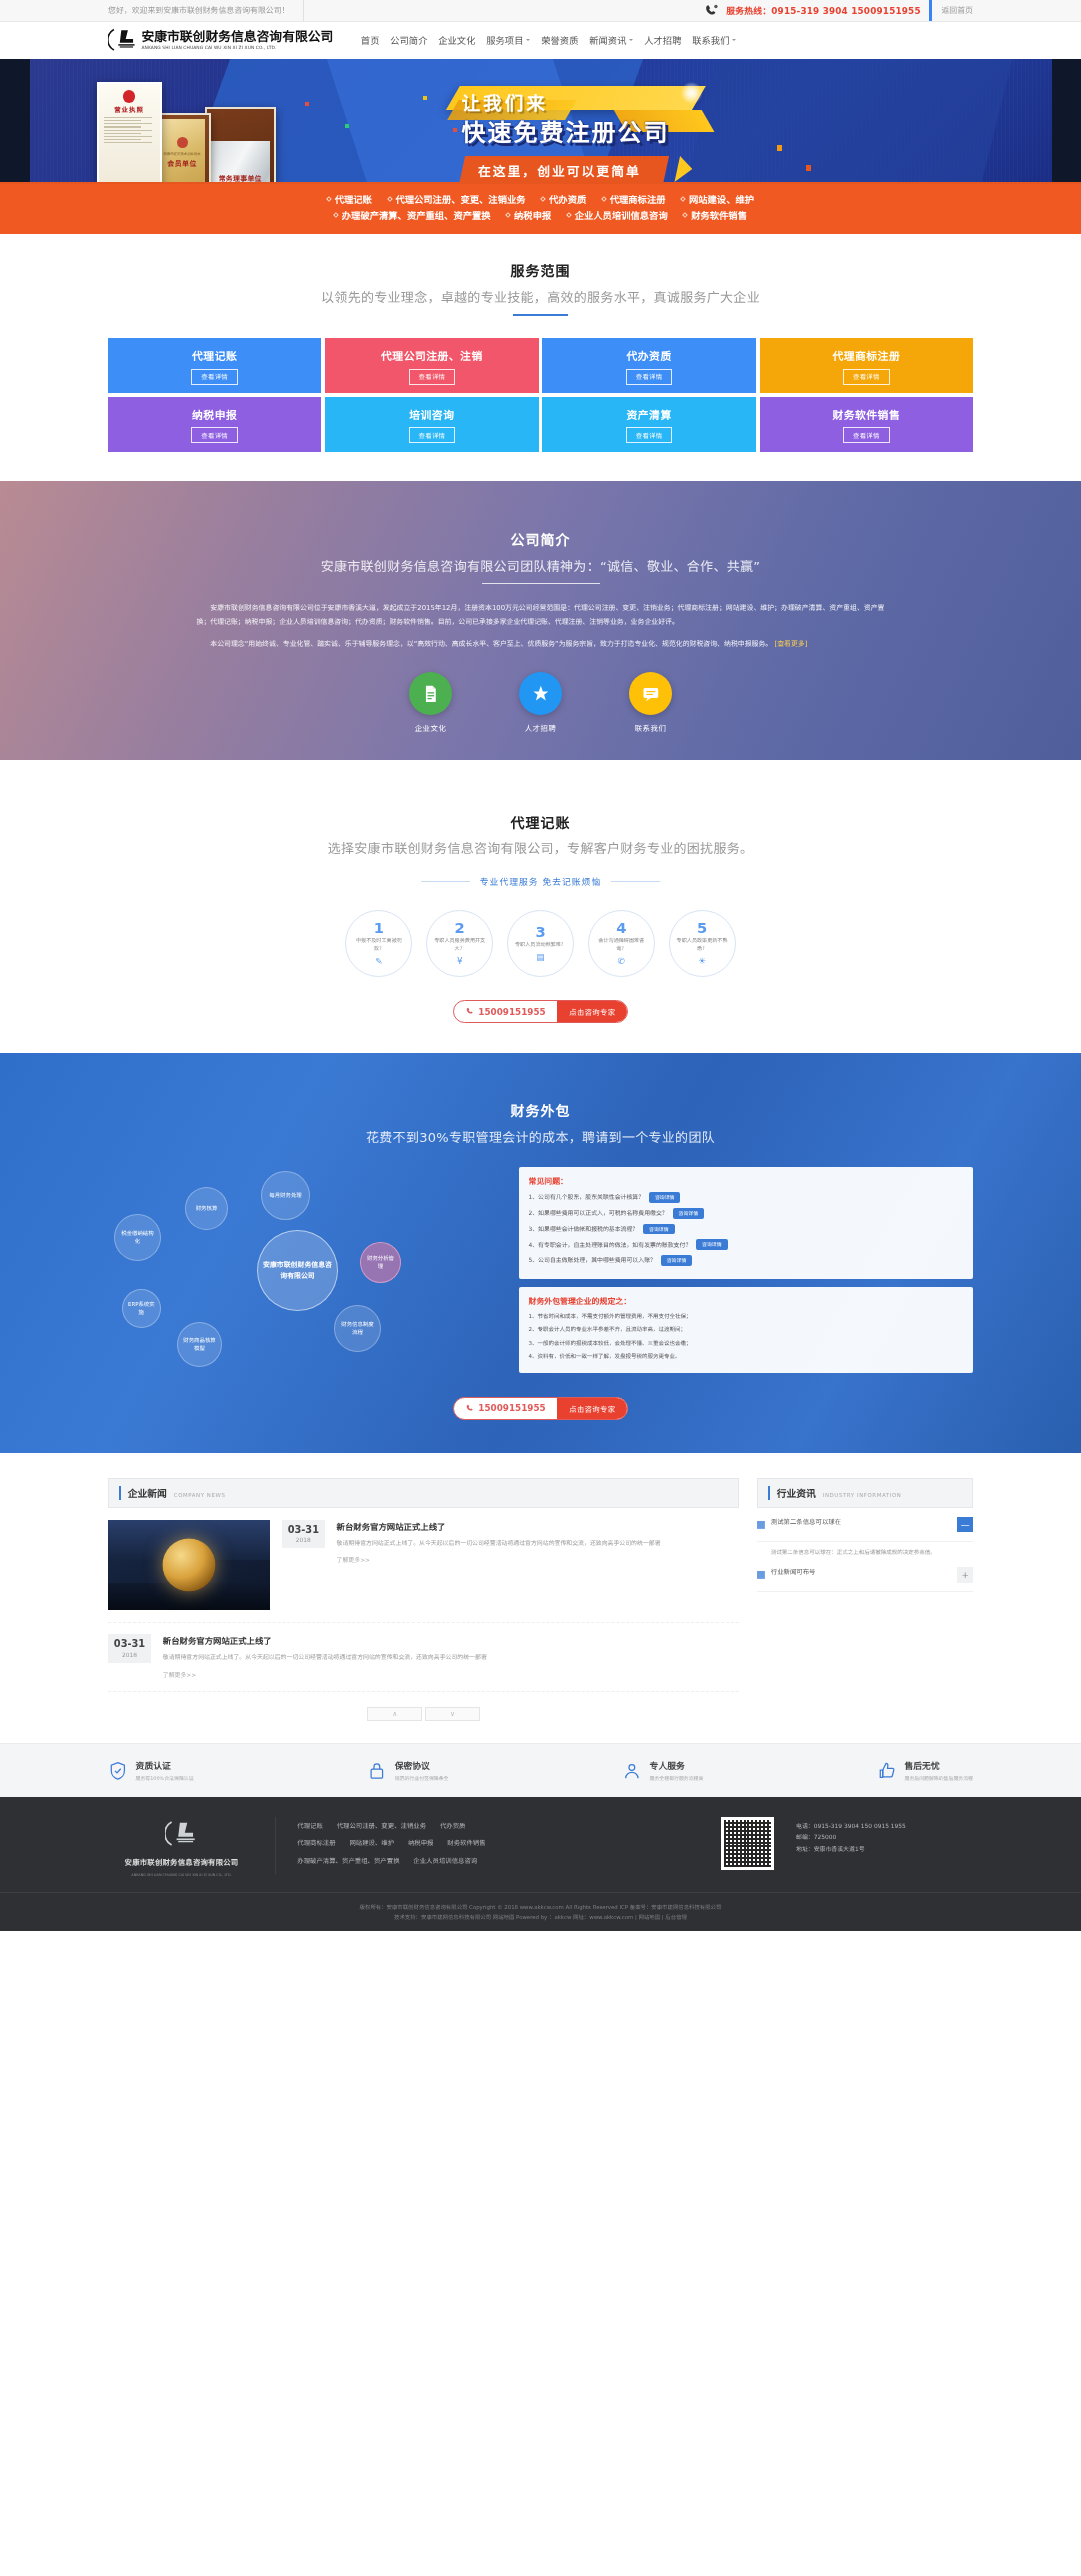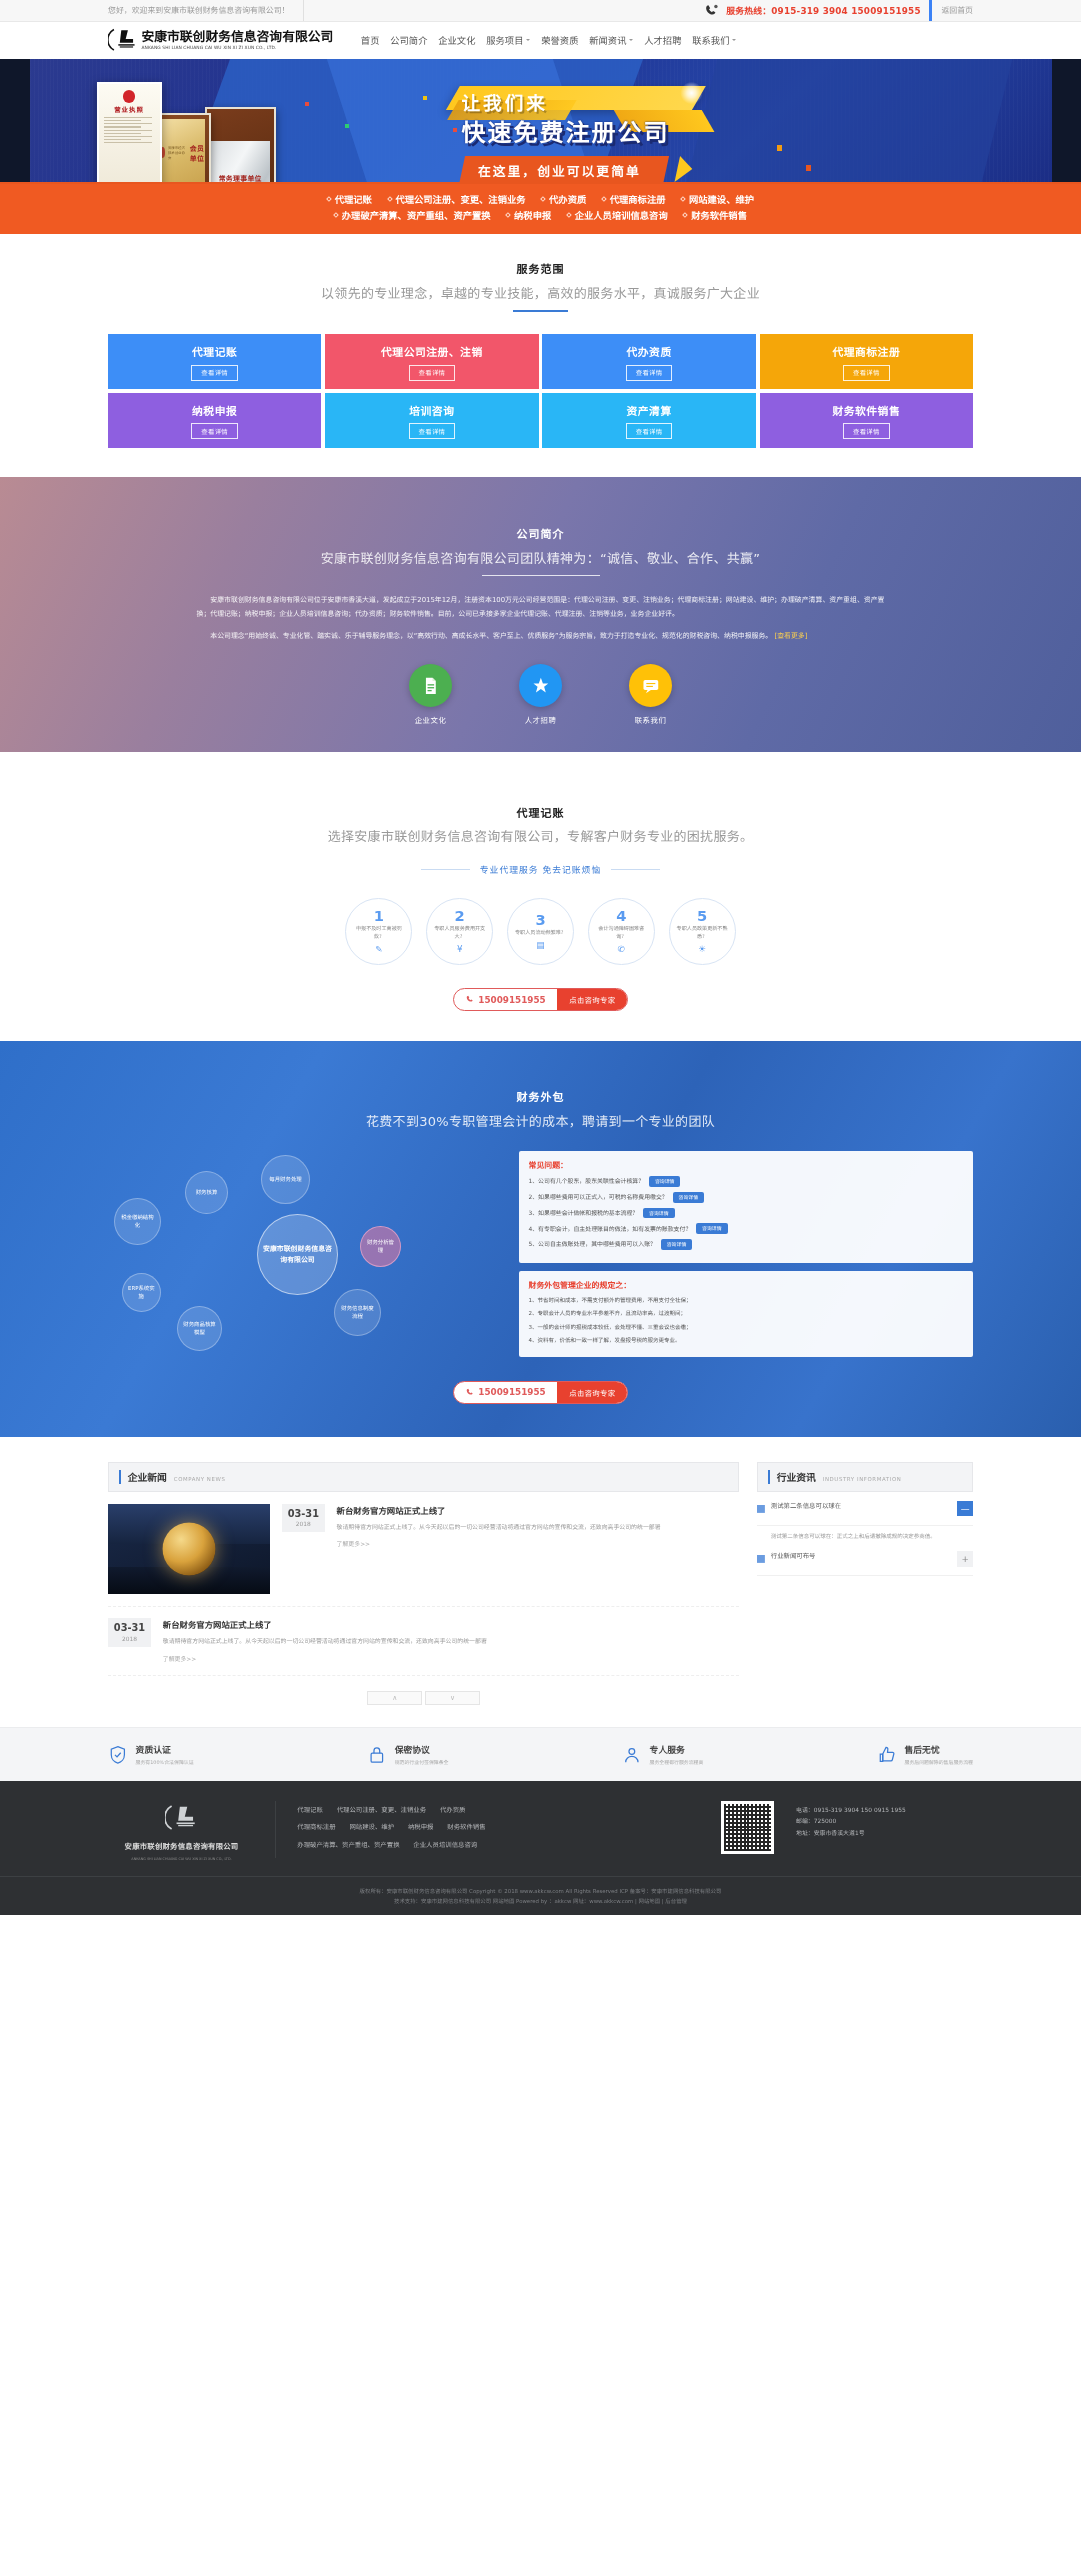--- a/index.html
+++ b/index.html
@@ -127,21 +127,21 @@
   .cert-license .cl-line.s{width:60%;}
   .cert-license .cl-line.m{width:78%;}
   .cert-plaque{
     width:57px;height:79px;margin-left:-7.9px;
     background:linear-gradient(160deg,#8a4a22,#6b3516);
     border:2px solid #e9e3d4;box-shadow:0 2.9px 8.8px rgba(0,0,0,.45);
     padding:3.9px;z-index:2;position:relative;
   }
   .cert-plaque .inner{
     width:100%;height:100%;background:linear-gradient(155deg,#f3dfa5,#d8b866 55%,#c9a24e);
-    display:flex;flex-direction:row;align-items:center;justify-content:center;gap:2.9px;
+    display:flex;flex-direction:column;align-items:center;justify-content:center;gap:2.9px;
   }
   .cert-plaque .p-logo{width:10.8px;height:10.8px;border-radius:50%;background:#c0392b;opacity:.9;}
   .cert-plaque .p-title{font-size:6.9px;font-weight:bold;color:#a3241e;letter-spacing:0.5px;}
   .cert-plaque .p-sub{font-size:3.4px;color:#7a5a22;}
   .cert-plaque2{
     width:71px;height:85px;margin-left:-5.9px;
     background:linear-gradient(160deg,#7a3c1c,#5c2d11);
     border:2px solid #e9e3d4;box-shadow:0 2.9px 8.8px rgba(0,0,0,.45);padding:3.9px;z-index:1;
   }
   .cert-plaque2 .inner{
@@ -186,21 +186,21 @@
   }
   .ss-item{
     font-size:9.3px;font-weight:bold;color:#fff;white-space:nowrap;
     display:flex;align-items:center;gap:3.9px;cursor:pointer;
   }
   .ss-dia{
     width:3.9px;height:3.9px;border:1px solid #ffd9c9;transform:rotate(45deg);display:inline-block;flex:none;
   }
   
   .sec-head{text-align:center;padding:25.6px 0 0;}
-  .sec-title{font-size:11px;font-weight:bold;color:#222;letter-spacing:1px;}
+  .sec-title{font-size:14px;font-weight:bold;color:#222;letter-spacing:1px;}
   .sec-title.light{color:#fff;}
   .sec-sub{font-size:13px;color:#999;margin-top:6.9px;letter-spacing:0.3px;}
   .sec-sub.light{color:rgba(255,255,255,.85);}
   .sec-rule{width:55px;height:2px;background:#3a7bd5;margin:8.8px auto 0;}
   .sec-rule.light{background:rgba(255,255,255,.8);width:118px;height:1px;}
   
   .cards-wrap{width:865px;margin:21.6px auto 0;padding-bottom:29.5px;}
   .cards-grid{display:grid;grid-template-columns:repeat(4,1fr);gap:3.9px;}
   .card{
     height:55px;display:flex;flex-direction:column;align-items:center;justify-content:center;gap:5.9px;

